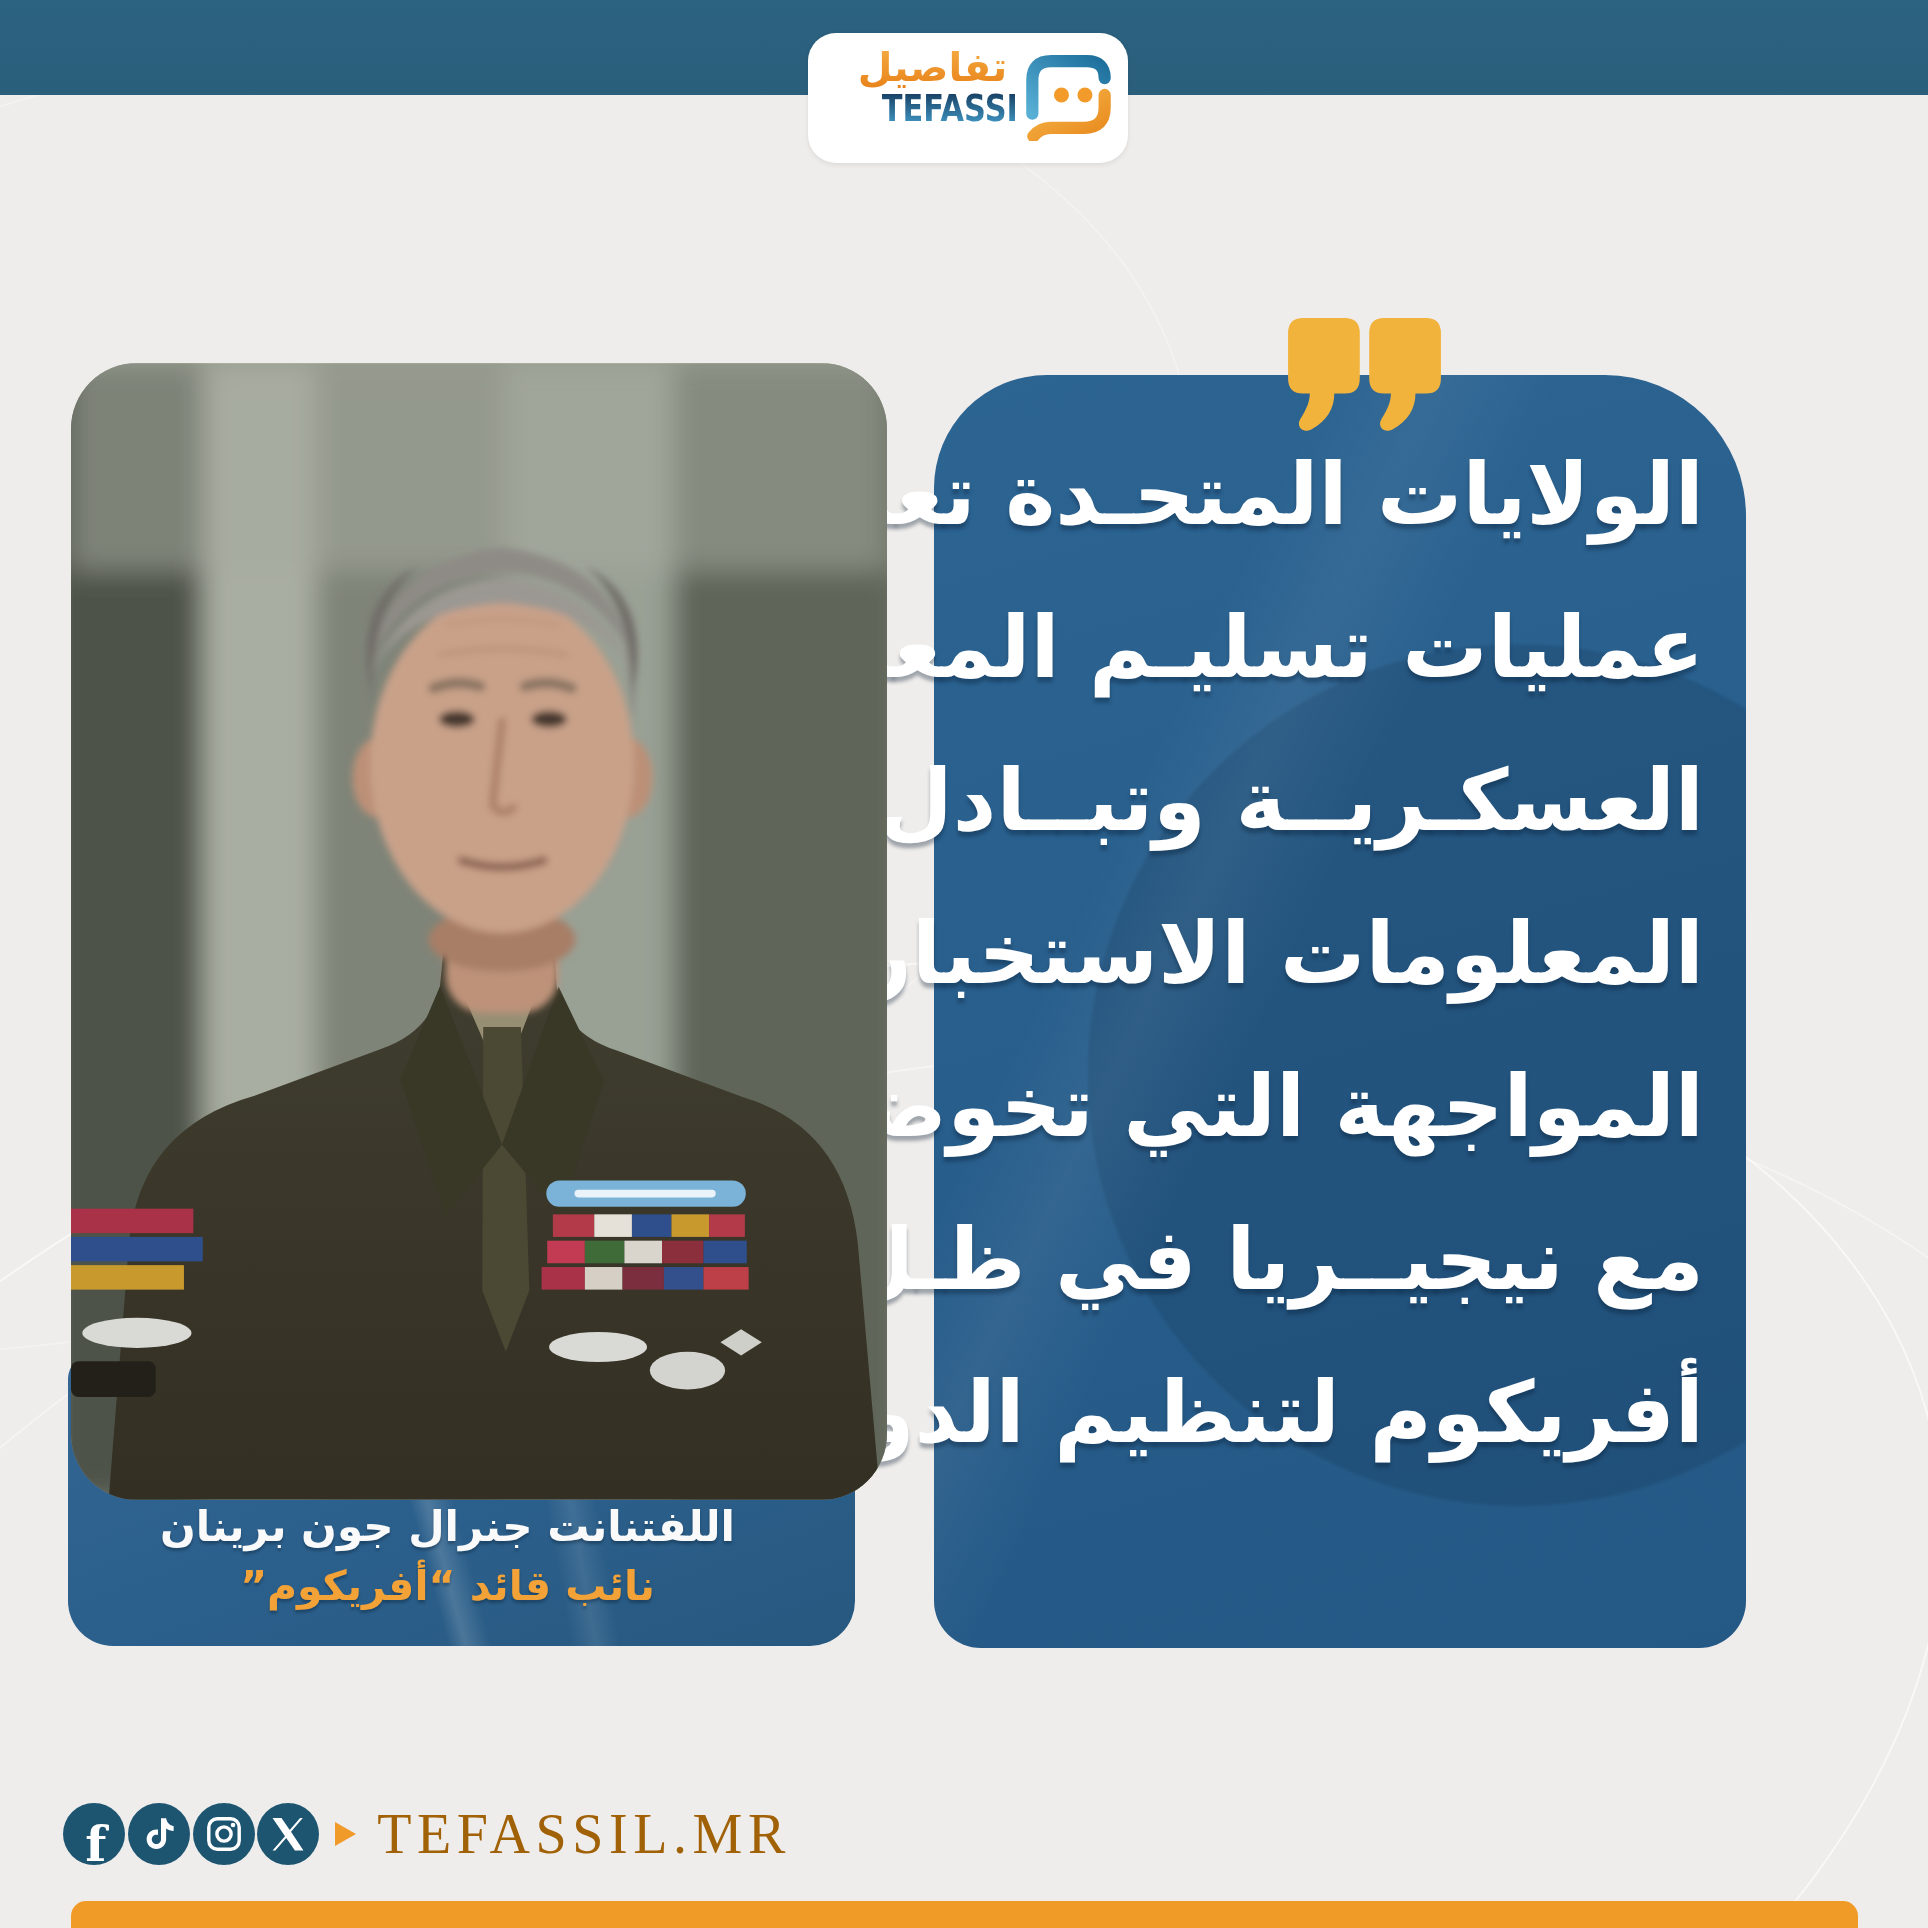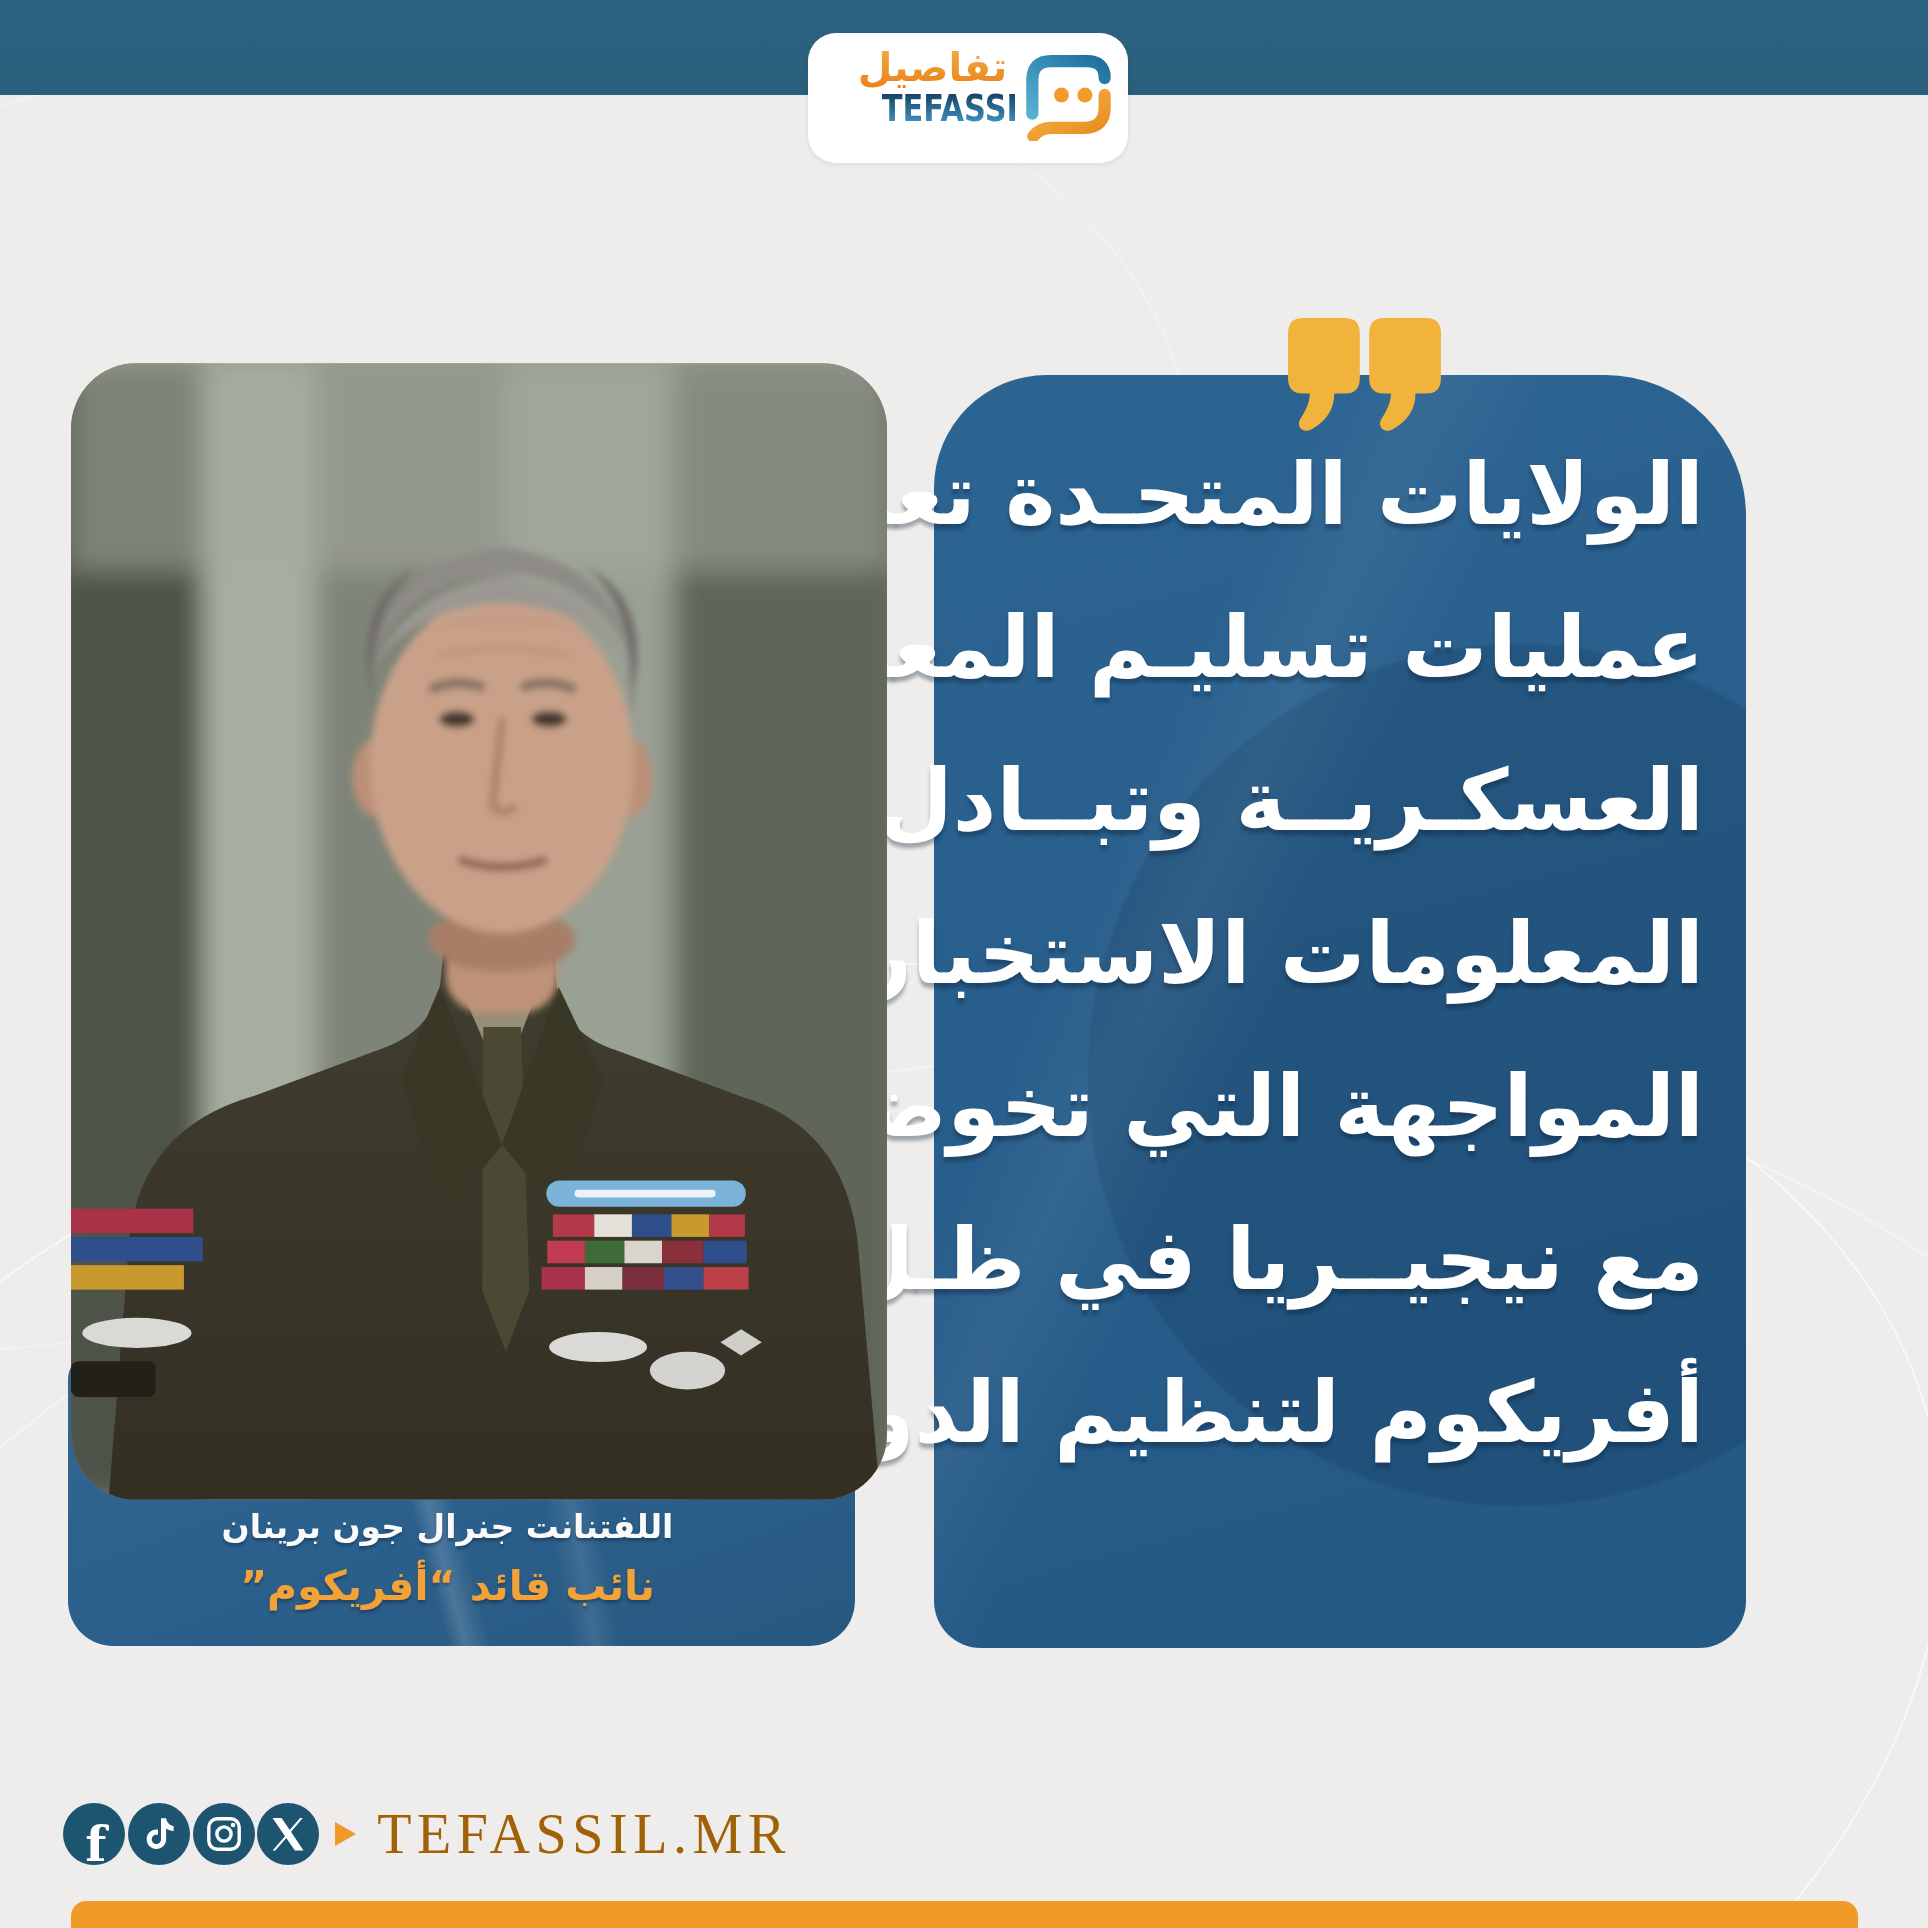--- a/index.html
+++ b/index.html
@@ -32,21 +32,21 @@
   .photo{position:absolute;left:71px;top:363px;width:816px;height:1137px;border-radius:66px;overflow:hidden;z-index:2;}
 
   
   .cap-panel{position:absolute;left:68px;top:1356px;width:787px;height:290px;z-index:1;
     border-radius:22.6px 22.6px 45px 45px;
     background:
       linear-gradient(75deg, transparent 44%, rgba(255,255,255,.16) 46%, transparent 49%),
       linear-gradient(80deg, transparent 60%, rgba(255,255,255,.10) 63%, transparent 66%),
       linear-gradient(160deg,#336692 0%,#2B5F8B 55%,#27587F 100%);}
   .cap-text{position:absolute;left:0;right:28px;top:141px;text-align:center;direction:rtl;}
-  .cap-name{font-size:33px;font-weight:bold;color:#FAFAFA;line-height:60px;text-shadow:0 2.8px 2.8px rgba(10,30,50,.35);}
+  .cap-name{font-size:42px;font-weight:bold;color:#FAFAFA;line-height:60px;text-shadow:0 2.8px 2.8px rgba(10,30,50,.35);}
   .cap-title{font-size:41px;font-weight:bold;color:#F2A237;line-height:58px;text-shadow:0 2.8px 2.8px rgba(10,30,50,.35);text-align:center;}
 
   
   .quote-panel{position:absolute;left:934px;top:375px;width:812px;height:1273px;z-index:1;
     border-radius:113px 141px 47px 47px;
     background:
       linear-gradient(115deg, transparent 28%, rgba(255,255,255,.055) 36%, transparent 45%),
       radial-gradient(circle 433px at 72% 55%, rgba(14,44,72,.20) 0 99%, rgba(14,44,72,0) 100%),
       linear-gradient(165deg,#2C6492,#245885);}
   .quote-text{position:absolute;left:28px;right:42px;top:43px;direction:rtl;}

